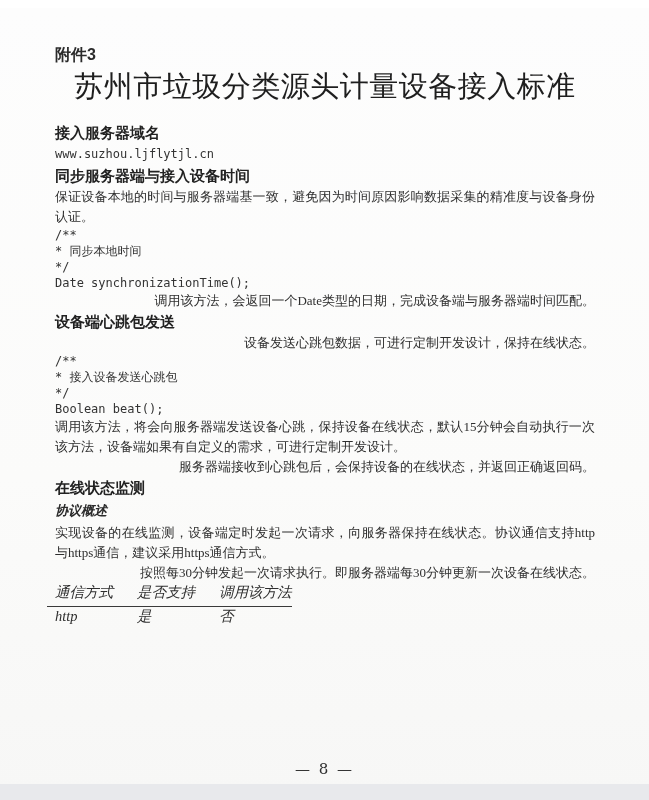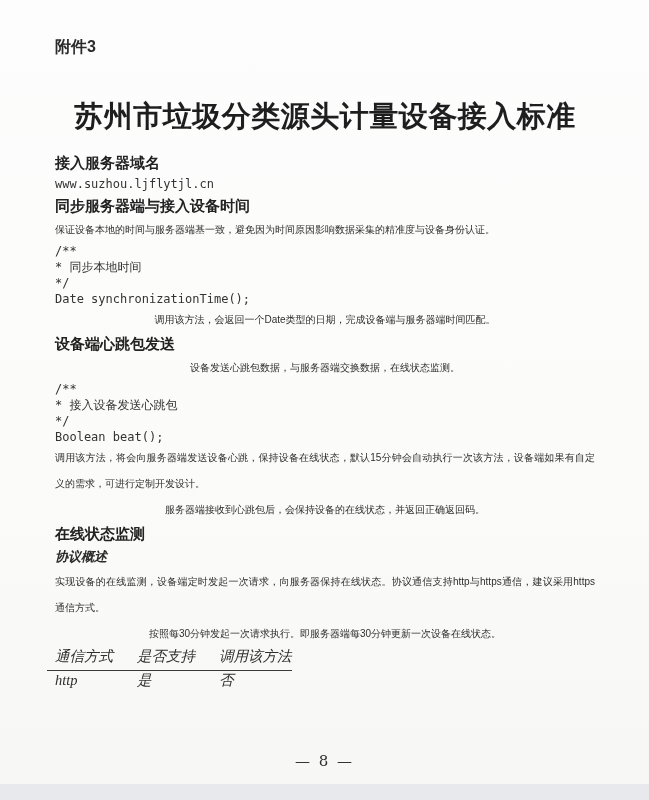--- a/index.html
+++ b/index.html
@@ -5,63 +5,63 @@
   html, body { margin: 0; padding: 0; }
   body {
     width: 649px; height: 800px;
     background: #ffffff;
     font-family: "Liberation Sans", sans-serif;
     color: #2e2e2e;
     overflow: hidden;
     position: relative;
   }
   .page {
-    position: absolute; top: 0; left: 0;
+    position: absolute; top: 8px; left: 0;
     width: 649px; height: 784px;
     background: linear-gradient(180deg, #fdfdfd 0%, #fbfbfa 60%, #f7f7f6 100%);
   }
   .content {
     padding: 36px 54px 0 55px;
   }
   .attachment {
     font-size: 16px;
     font-weight: 600;
     line-height: 22px;
     color: #2b2b2b;
   }
   .doc-title {
-    margin-top: 38px;
     font-family: "DejaVu Serif", "Liberation Serif", serif;
     font-size: 29px;
-    font-weight: 700;
+    font-weight: 400;
     text-align: center;
     line-height: 40px;
     letter-spacing: 0.5px;
     color: #1e1e1e;
   }
   .body-blocks { margin-top: 16px; }
   .h-bold {
     font-size: 15px;
     font-weight: 700;
     line-height: 22px;
     color: #222;
   }
   .mono-line {
     font-family: "DejaVu Sans Mono", monospace;
     font-size: 12px;
     line-height: 21px;
     color: #333;
   }
   .para {
-    font-size: 10px;
-    line-height: 26px;
+    font-size: 13px;
+    line-height: 20px;
     text-align: justify;
     color: #2e2e2e;
+    font-family: Liberation Serif, serif;
   }
-  .para-1l { text-align: center; }
+  .para-1l { text-align: right; }
   .code-line {
     font-family: "DejaVu Sans Mono", monospace;
     font-size: 12px;
     line-height: 16px;
     color: #333;
     white-space: pre;
   }
   .sub-italic {
     font-size: 13px;
     font-style: italic;
@@ -124,21 +124,21 @@
       <div class="para">保证设备本地的时间与服务器端基一致，避免因为时间原因影响数据采集的精准度与设备身份认证。</div>
       <div class="code-block">
         <div class="code-line">/**</div>
         <div class="code-line">* 同步本地时间</div>
         <div class="code-line">*/</div>
         <div class="code-line">Date synchronizationTime();</div>
       </div>
       <div class="para para-1l">调用该方法，会返回一个Date类型的日期，完成设备端与服务器端时间匹配。</div>
 
       <div class="h-bold">设备端心跳包发送</div>
-      <div class="para para-1l">设备发送心跳包数据，与服务器端交换数据，在线状态监测。</div>
+      <div class="para para-1l">设备发送心跳包数据，可进行定制开发设计，保持在线状态。</div>
       <div class="code-block">
         <div class="code-line">/**</div>
         <div class="code-line">* 接入设备发送心跳包</div>
         <div class="code-line">*/</div>
         <div class="code-line">Boolean beat();</div>
       </div>
       <div class="para">调用该方法，将会向服务器端发送设备心跳，保持设备在线状态，默认15分钟会自动执行一次该方法，设备端如果有自定义的需求，可进行定制开发设计。</div>
       <div class="para para-1l">服务器端接收到心跳包后，会保持设备的在线状态，并返回正确返回码。</div>
 
       <div class="h-bold">在线状态监测</div>

